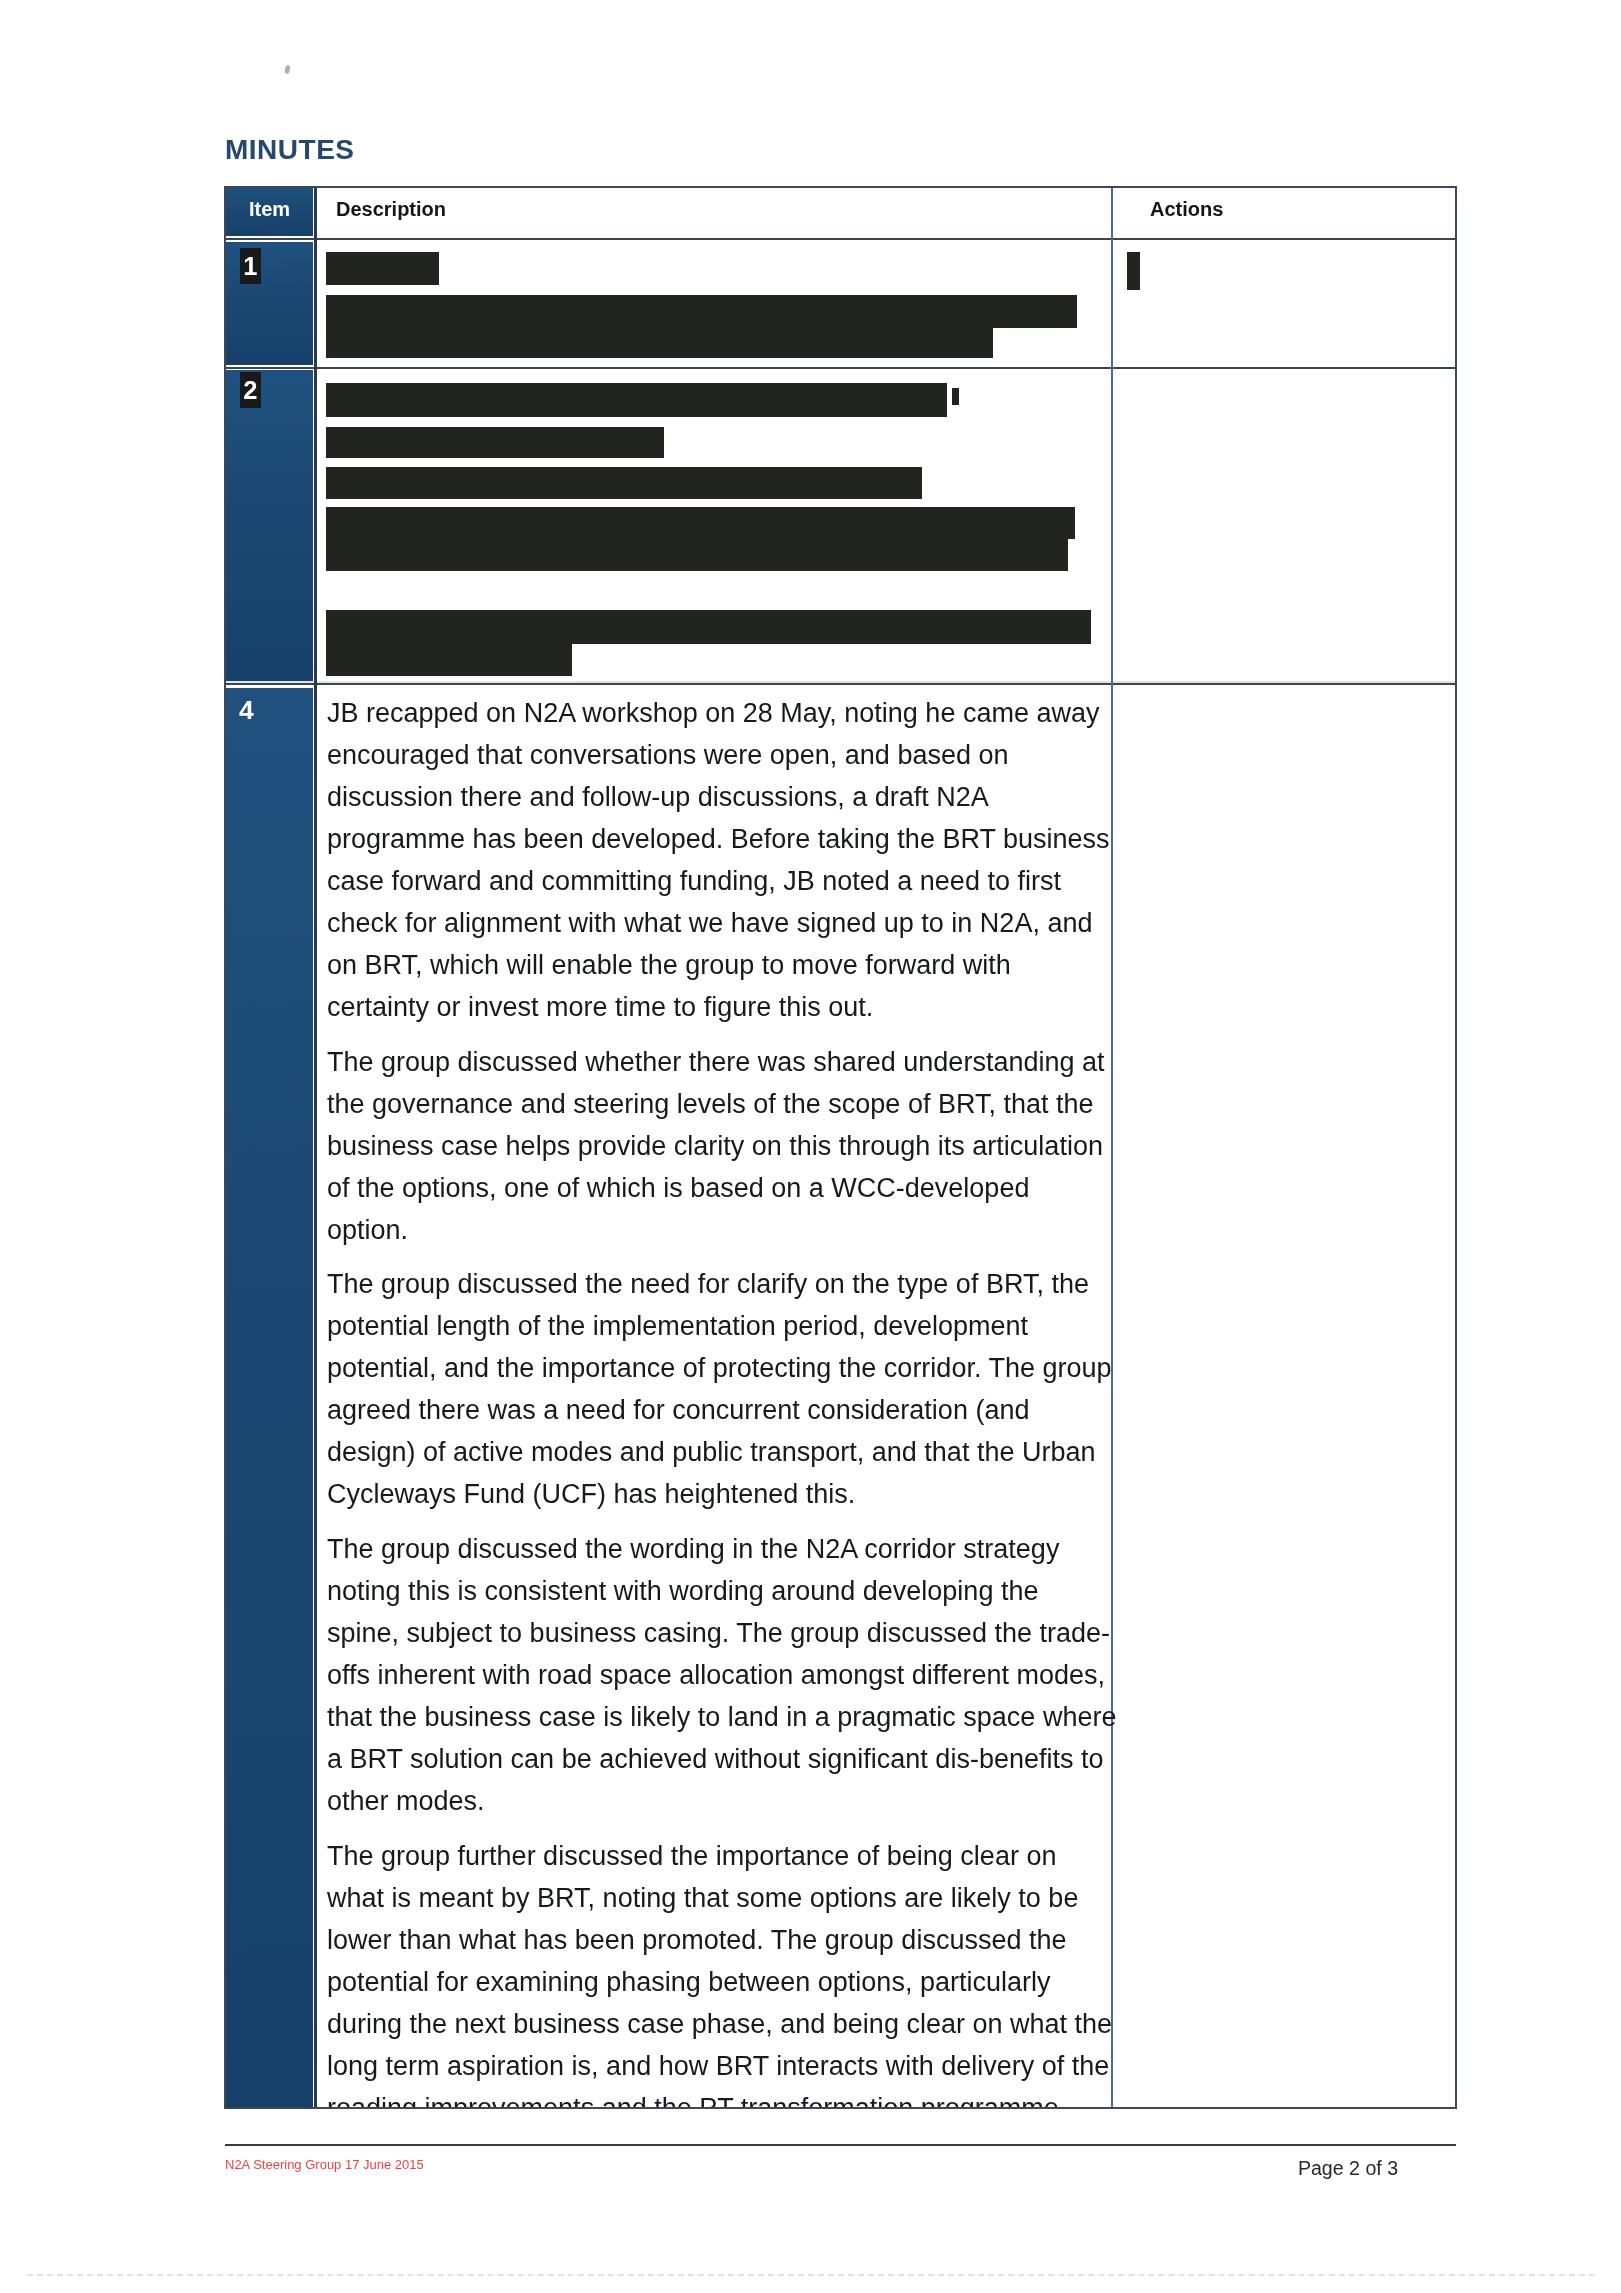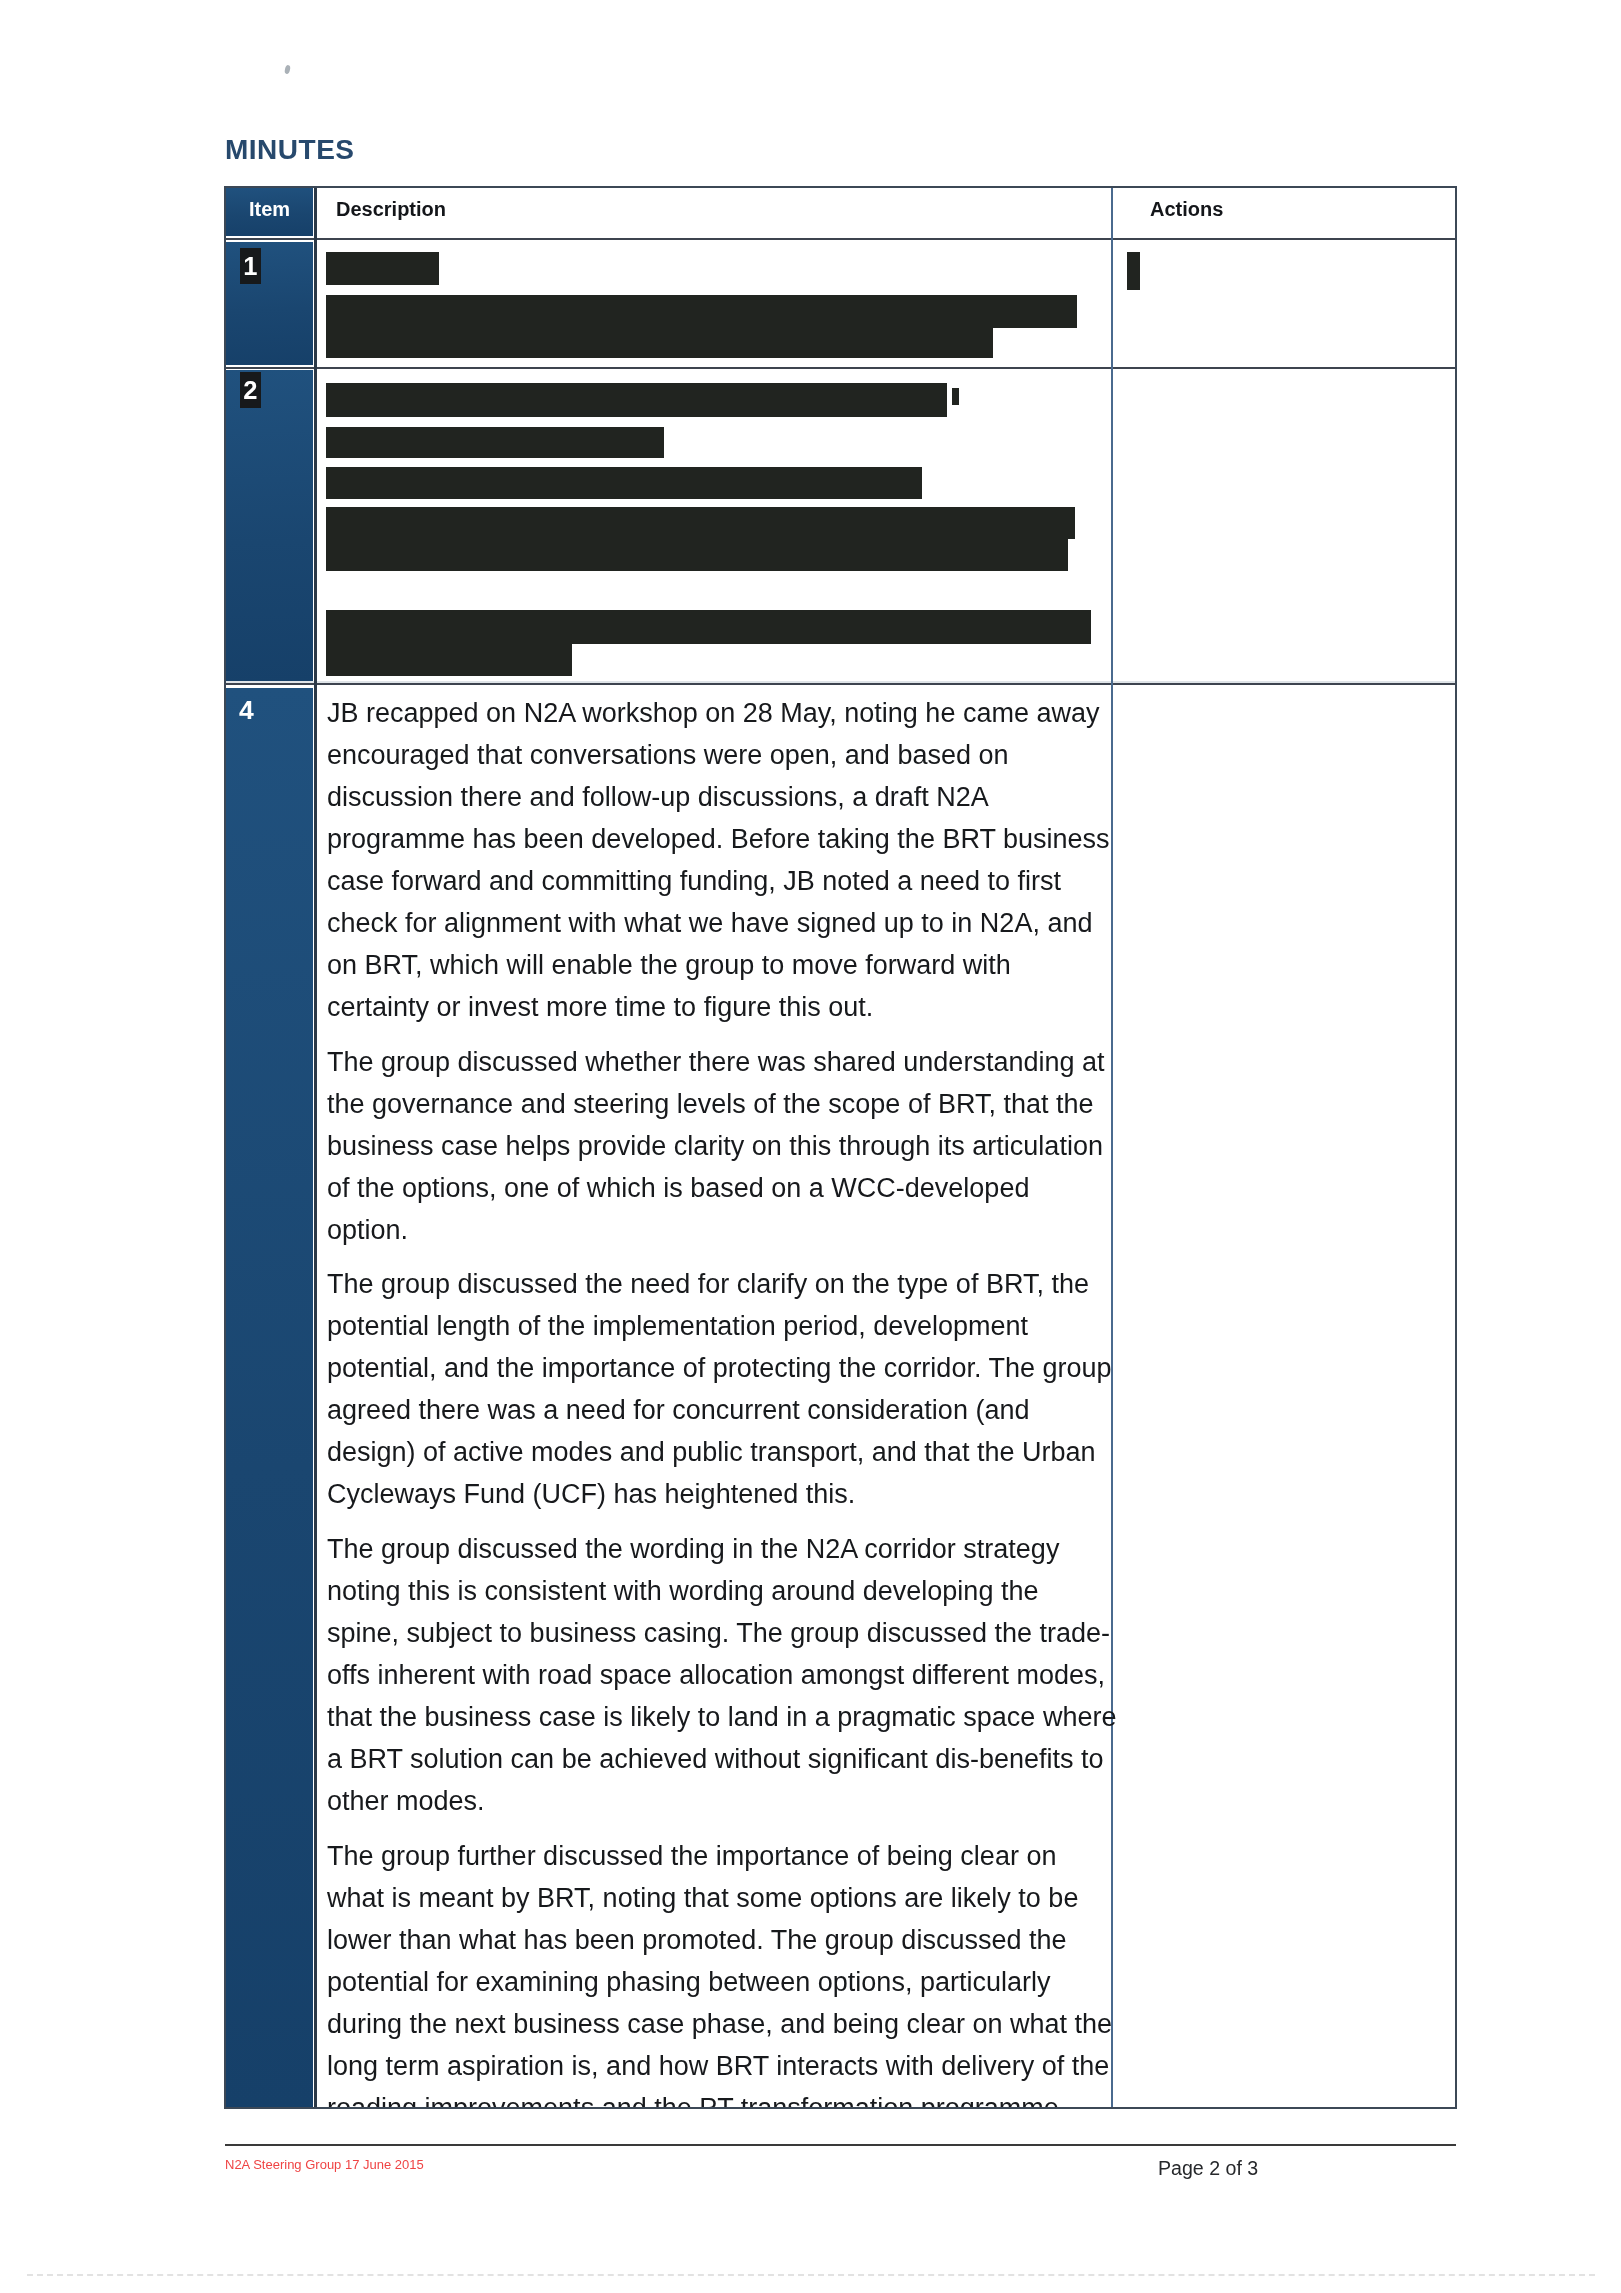--- a/index.html
+++ b/index.html
@@ -64,21 +64,21 @@
     overflow:hidden;color:var(--ink);
   }
   .item-title{
     font-style:italic;font-size:27.4px;color:#1d1f22;margin:0 0 19.6px 0;line-height:33px;
   }
   .row4-content p{
     margin:0 0 12.7px 0;font-size:27px;line-height:42px;color:#17191c;
   }
   .footer-rule{position:absolute;left:225px;top:2144px;width:1231px;height:2px;background:#3a3a3a;}
   .footer-left{position:absolute;left:225px;top:2157px;font-size:13px;color:#ef4444;}
-  .footer-right{position:absolute;left:1158px;top:2157px;width:294px;text-align:left;font-size:19.6px;color:#26282b;}
+  .footer-right{position:absolute;left:1201px;top:2157px;width:294px;text-align:center;font-size:19.6px;color:#26282b;}
   .bottom-artifact{position:absolute;left:27.4px;top:2274px;width:1568px;border-top:2px dashed #e2e2e2;}
 </style>
 </head>
 <body>
 
 <div class="page">
 
   <div class="artifact-dot"></div>
 
   <h1 class="heading">MINUTES</h1>

